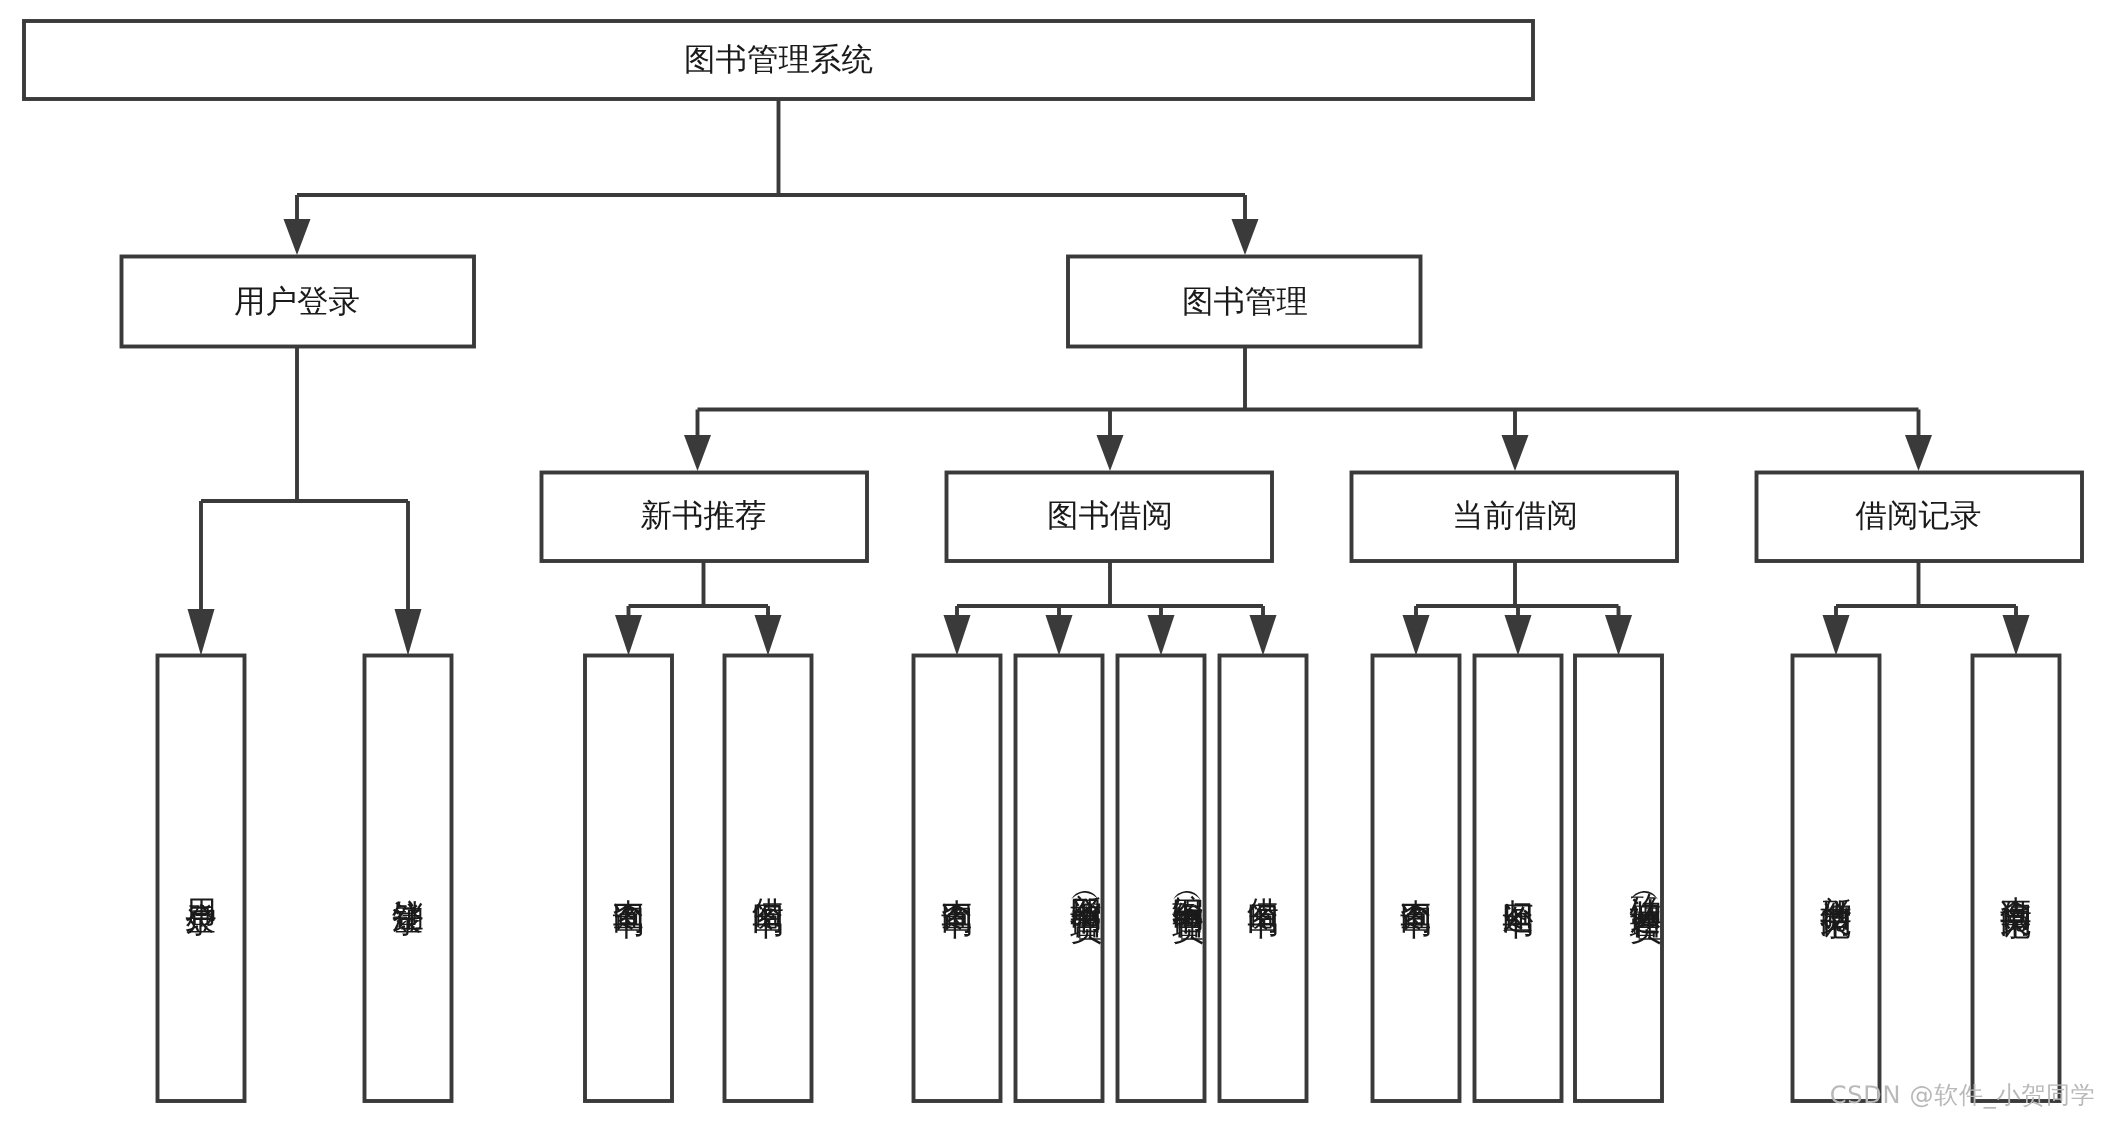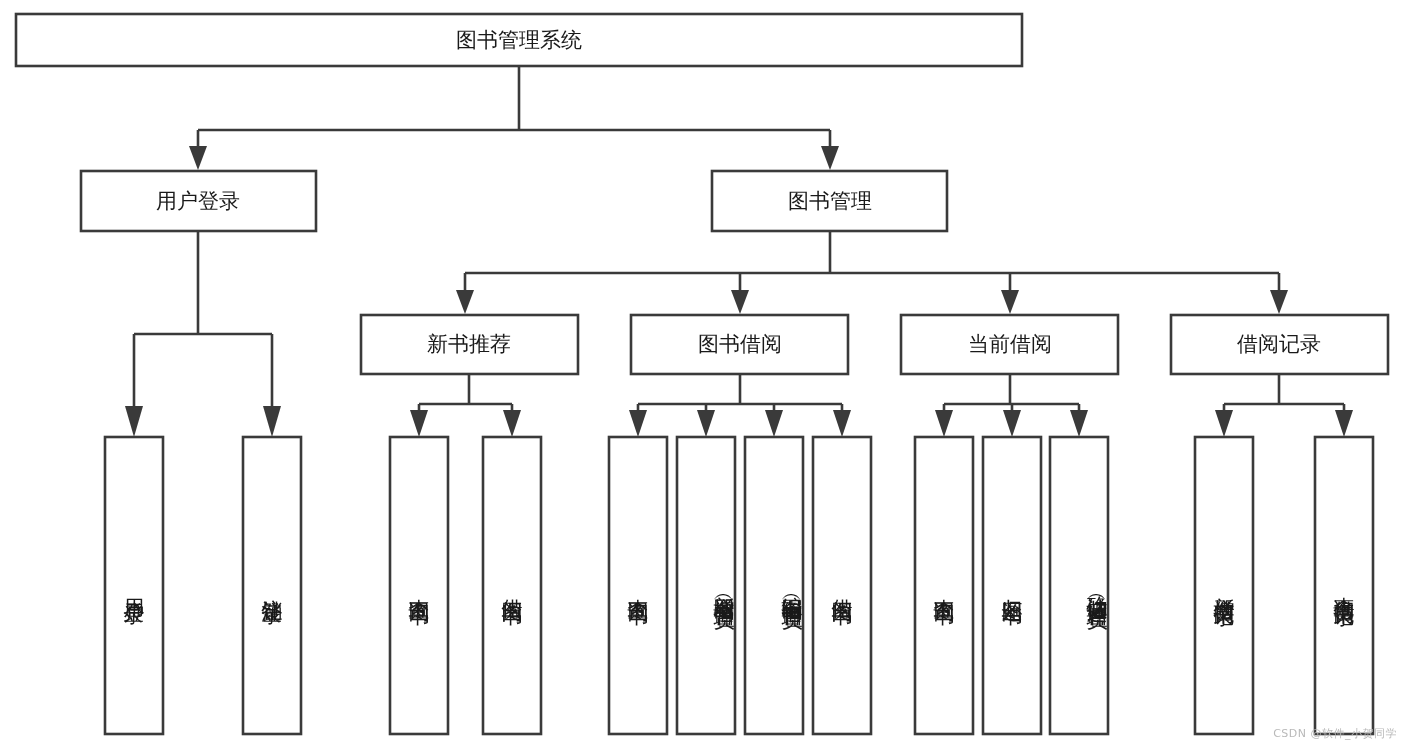--- a/index.html
+++ b/index.html
@@ -49,21 +49,21 @@
     font-size: 21px;
     fill: #1a1a1a;
     text-anchor: middle;
     dominant-baseline: middle;
   }
   .watermark {
     position: absolute;
     right: 8px;
     bottom: 6px;
     font-family: "DejaVu Sans", "Liberation Sans", sans-serif;
-    font-size: 11px;
+    font-size: 16px;
     color: #b9b9b9;
     letter-spacing: 0.5px;
     white-space: nowrap;
     user-select: none;
   }
   
   .vlabel {
     position: absolute;
     display: flex;
     align-items: center;

